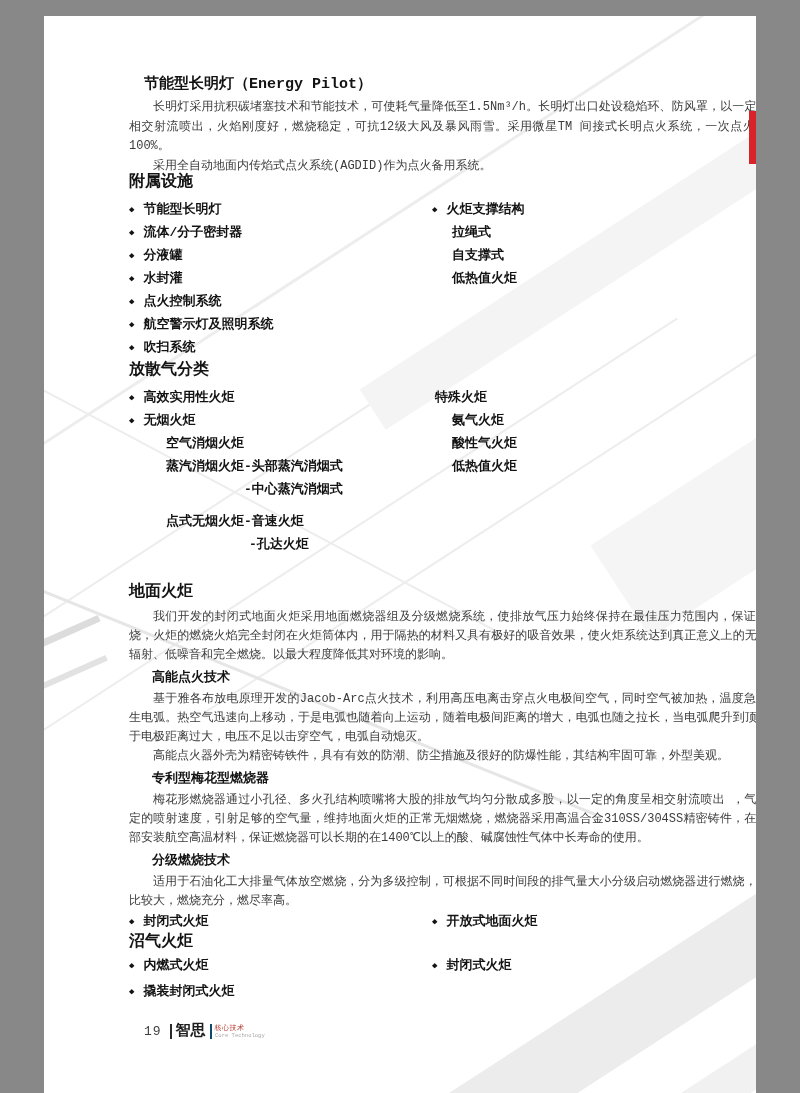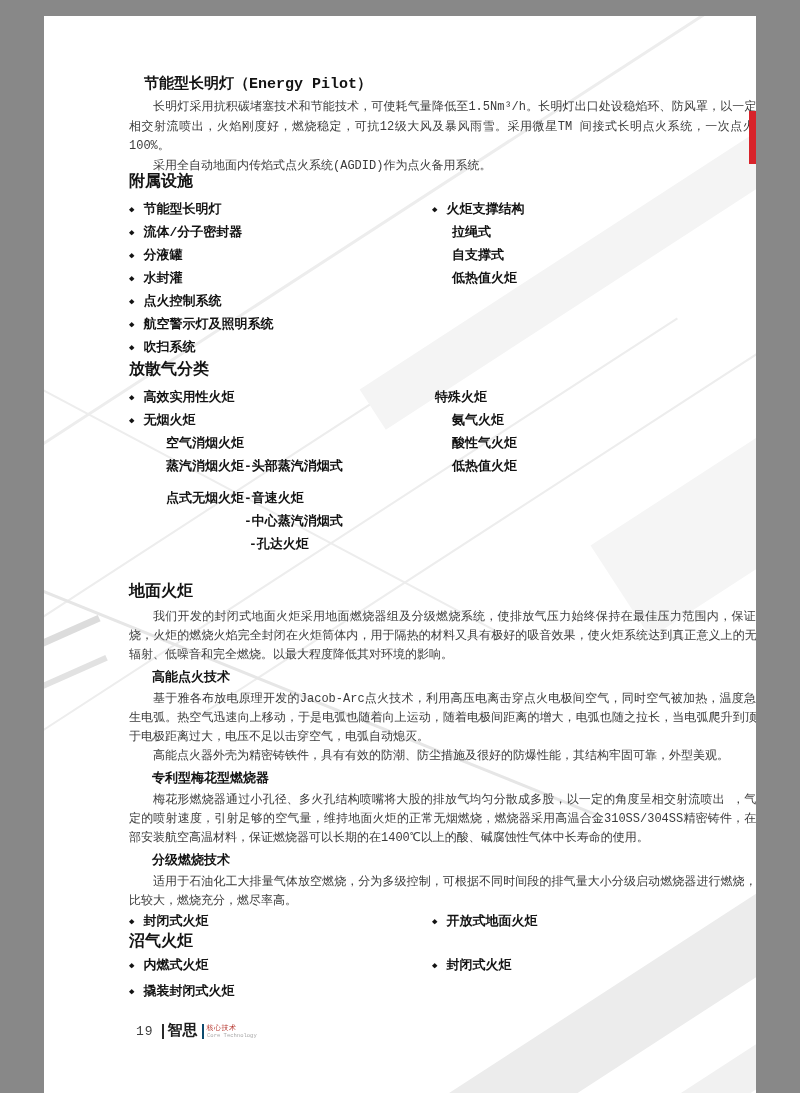--- a/index.html
+++ b/index.html
@@ -50,21 +50,21 @@
   .d { font-size:9px; color:#131313; margin-right:9px; position:relative; top:-1px; flex:none; }
   .t { font-size:13px; font-weight:bold; color:#131313; white-space:nowrap; }
   .sub1 { margin-left:37px; }
   .sub2 { margin-left:115px; }
   .sub2b{ margin-left:120px; }
   .subr { margin-left:20px; }
   .lblr { margin-left:3px; }
   .gap { margin-top:9px; }
   .h-sec-inline { font-size:16px; font-weight:bold; line-height:20px; color:#131313; margin:0; }
 
-  .footer { position:absolute; left:92px; top:1008px; display:flex; z-index:1; }
+  .footer { position:absolute; left:100px; top:1008px; display:flex; z-index:1; }
   .pg-num { font-size:13px; color:#3f3f3f; margin-right:8px; letter-spacing:1px; }
   .brand { font-size:15px; font-weight:bold; color:#1d1d1d; border-left:2px solid #2a2a2a; border-right:2px solid #0c4a6e; padding:0 4px; line-height:15px; }
   .tag-wrap { margin-left:3px; display:flex; flex-direction:column; justify-content:center; }
   .tag { font-size:7px; line-height:8px; color:#b5342c; letter-spacing:0.5px; }
   .tag-en { font-size:6px; line-height:7px; color:#a8a8a8; transform:scale(0.92); transform-origin:left center; }
 </style>
 </head>
 <body>
 
 <div class="page">
@@ -154,25 +154,25 @@
         <div class="row">
             <span class="d">◆</span>
             <span class="t">无烟火炬</span>
           </div>
         <div class="row">
             <span class="t sub1">空气消烟火炬</span>
           </div>
         <div class="row">
             <span class="t sub1">蒸汽消烟火炬-头部蒸汽消烟式</span>
           </div>
+        <div class="row">
+            <span class="t sub2">-中心蒸汽消烟式</span>
+          </div>
         <div class="row gap">
             <span class="t sub1">点式无烟火炬-音速火炬</span>
-          </div>
-        <div class="row">
-            <span class="t sub2">-中心蒸汽消烟式</span>
           </div>
         <div class="row">
             <span class="t sub2b">-孔达火炬</span>
           </div>
       </div>
       <div class="col-r">
         <div class="row">
             <span class="t lblr">特殊火炬</span>
           </div>
         <div class="row">

